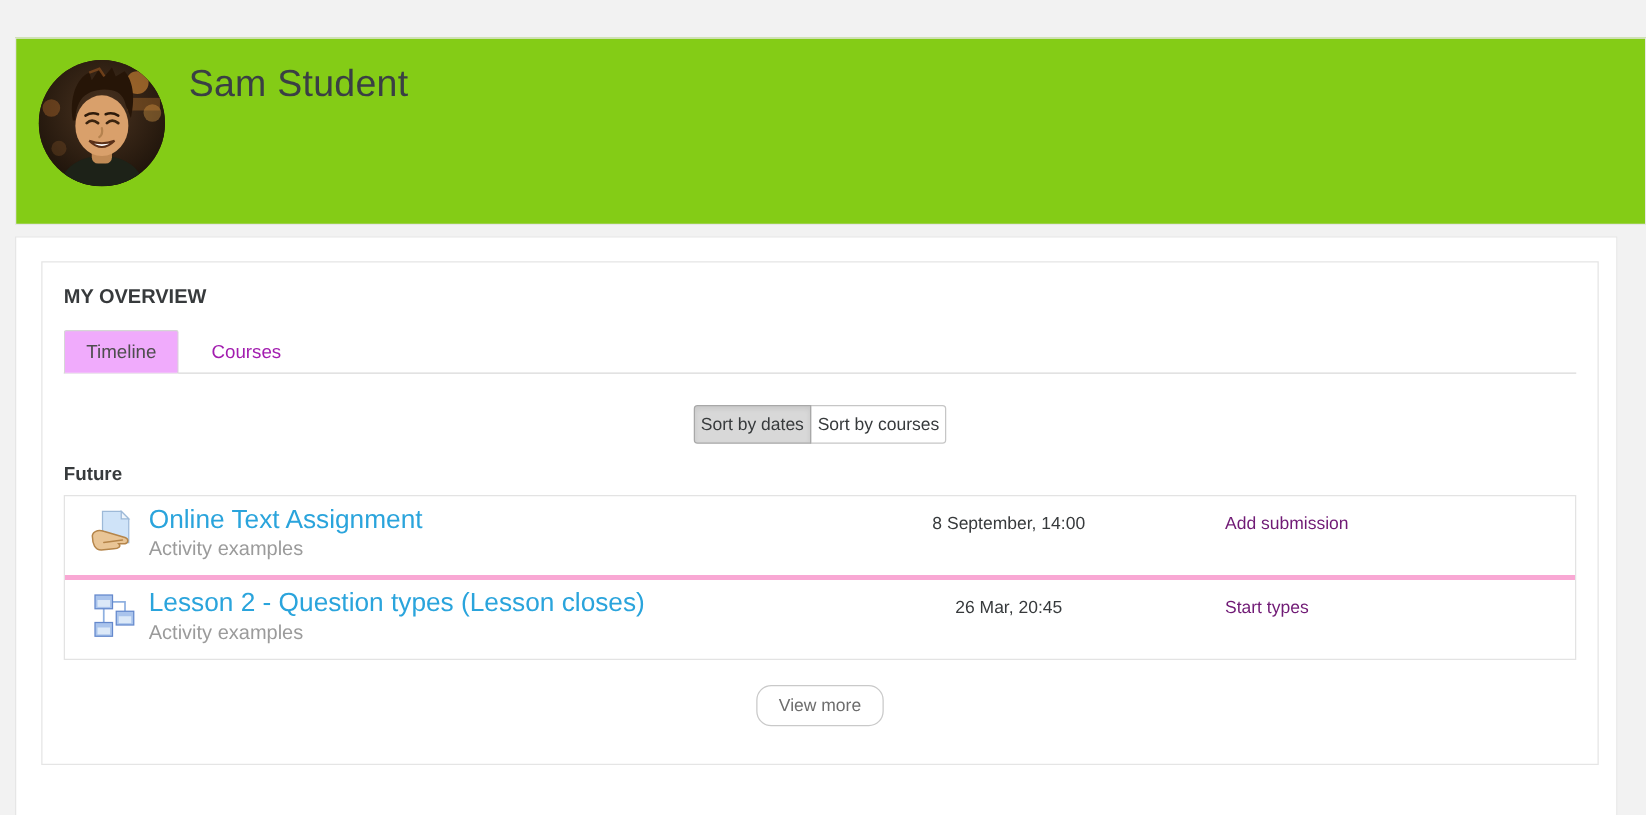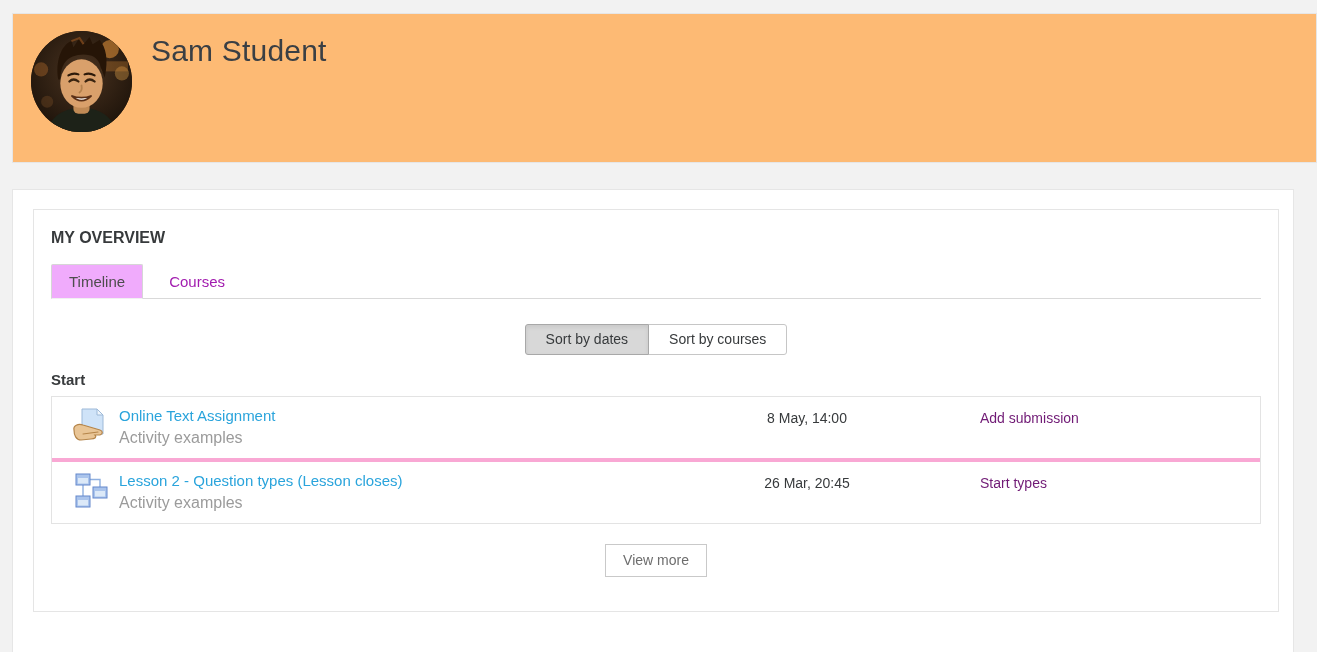--- a/index.html
+++ b/index.html
@@ -8,23 +8,23 @@
     width: 1317px; height: 652px;
     position: relative;
     overflow: hidden;
     background: #f2f2f2;
     font-family: "Liberation Sans", sans-serif;
     color: #373a3c;
   }
 
   
   .header-card {
-    position: absolute; left: 12px; top: 13px;
+    position: absolute; left: 12px; top: 30px;
     width: 1305px; height: 150px;
-    background: #fdba74; border: 1px solid #e6e6e6; text-align: center;
+    background: #84cc16; border: 1px solid #e6e6e6; text-align: center;
   }
   .avatar {
     position: absolute; left: 18px; top: 17px;
     width: 101px; height: 101px;
     border-radius: 50%; overflow: hidden;
     background: #241709;
   }
   .avatar svg { display: block; width: 101px; height: 101px; }
   .user-name {
     position: absolute; left: 138px; top: 20px;
@@ -69,21 +69,21 @@
     border-radius: 2px 2px 0 0;
     color: #4d4d4d;
   }
   .tab-link { color: #a21caf; margin-left: 9px; }
 
   
   .sort-group { display: flex; justify-content: center; margin-top: 25px; }
   .sort-btn {
     font-family: inherit;
     font-size: 14px; line-height: 17px;
-    padding: 6px 20px;
+    padding: 6px 5px;
     border: 1px solid #c6c6c6;
     background: #fff; color: #373a3c;
     cursor: pointer;
   }
   .sort-btn:first-child { border-radius: 3px 0 0 3px; }
   .sort-btn:last-child  { border-radius: 0 3px 3px 0; margin-left: -1px; }
   .sort-active {
     background: #d8d8d8;
     border-color: #a8a8a8;
     box-shadow: inset 0 2px 4px rgba(0,0,0,.08);
@@ -95,38 +95,38 @@
     margin-top: 16px;
     font-size: 15px; font-weight: 700; color: #373a3c;
   }
   .event-list { margin-top: 8px; border: 1px solid #e3e3e3; }
   .event-row { display: flex; padding: 10px 0 11px; align-items: flex-start; }
   .event-row + .event-row { border-top: 4px solid #f9a8d4; }
   .col-main { width: 50%; display: flex; align-items: flex-start; padding-left: 20px; }
   .event-icon { width: 36px; height: 36px; margin-right: 11px; flex: 0 0 36px; }
   .event-icon svg { display: block; width: 36px; height: 36px; }
   .event-title {
-    font-size: 15px; line-height: 18px; color: #2aa4dc;
+    font-size: 21px; line-height: 18px; color: #2aa4dc;
     text-decoration: none; cursor: pointer;
   }
   .event-course { font-size: 16px; color: #9b9b9b; margin-top: 4px; }
   .col-date {
     width: 25%; text-align: center;
     font-size: 14px; color: #373a3c; padding-top: 3px;
   }
   .col-action { width: 25%; padding-left: 22px; padding-top: 3px; font-size: 14px; }
   .action-link { color: #701a75; text-decoration: none; cursor: pointer; }
 
   
   .view-more-wrap { text-align: center; margin-top: 20px; }
   .view-more {
     font-family: inherit;
     display: inline-block;
     font-size: 14px; line-height: 17px; color: #6d6d6d;
-    border: 1px solid #c9c9c9; border-radius: 0;
+    border: 1px solid #c9c9c9; border-radius: 12px;
     background: #fff; padding: 7px 17px;
     cursor: pointer;
   }
 </style>
 </head>
 <body>
 
 <div class="header-card">
   <div class="avatar">
     <svg viewBox="0 0 100 100">
@@ -177,42 +177,42 @@
     <div class="tabs">
       <div class="tab tab-active">Timeline</div>
       <div class="tab tab-link">Courses</div>
     </div>
 
     <div class="sort-group">
       <button class="sort-btn sort-active">Sort by dates</button>
       <button class="sort-btn">Sort by courses</button>
     </div>
 
-    <div class="future-heading">Start</div>
+    <div class="future-heading">Future</div>
 
     <div class="event-list">
 
       <div class="event-row">
         <div class="col-main">
           <span class="event-icon">
             <svg viewBox="0 0 36 36">
 
               <path d="M10,2 L25,2 L31,8 L31,27 L10,27 Z" fill="#cfe3f8" stroke="#9db9d8" stroke-width="1"></path>
               <path d="M25,2 L25,8 L31,8 Z" fill="#eef5fc" stroke="#9db9d8" stroke-width="1"></path>
 
               <path d="M2,23 C1,19 6,16 11,18 L28,23 C31,24 31,27 28,28 L23,28 C25,30 23,32 19,32 L9,33 C4,33 2,28 2,23 Z" fill="#e9c596" stroke="#b5854a" stroke-width="1.2"></path>
               <path d="M26,25 L11,27" fill="none" stroke="#b5854a" stroke-width="1.1" stroke-linecap="round"></path>
             </svg>
           </span>
           <span>
             <a class="event-title">Online Text Assignment</a>
             <div class="event-course">Activity examples</div>
           </span>
         </div>
-        <div class="col-date">8 May, 14:00</div>
+        <div class="col-date">8 September, 14:00</div>
         <div class="col-action">
           <a class="action-link">Add submission</a>
         </div>
       </div>
 
       <div class="event-row">
         <div class="col-main">
           <span class="event-icon">
             <svg viewBox="0 0 36 36">
 

